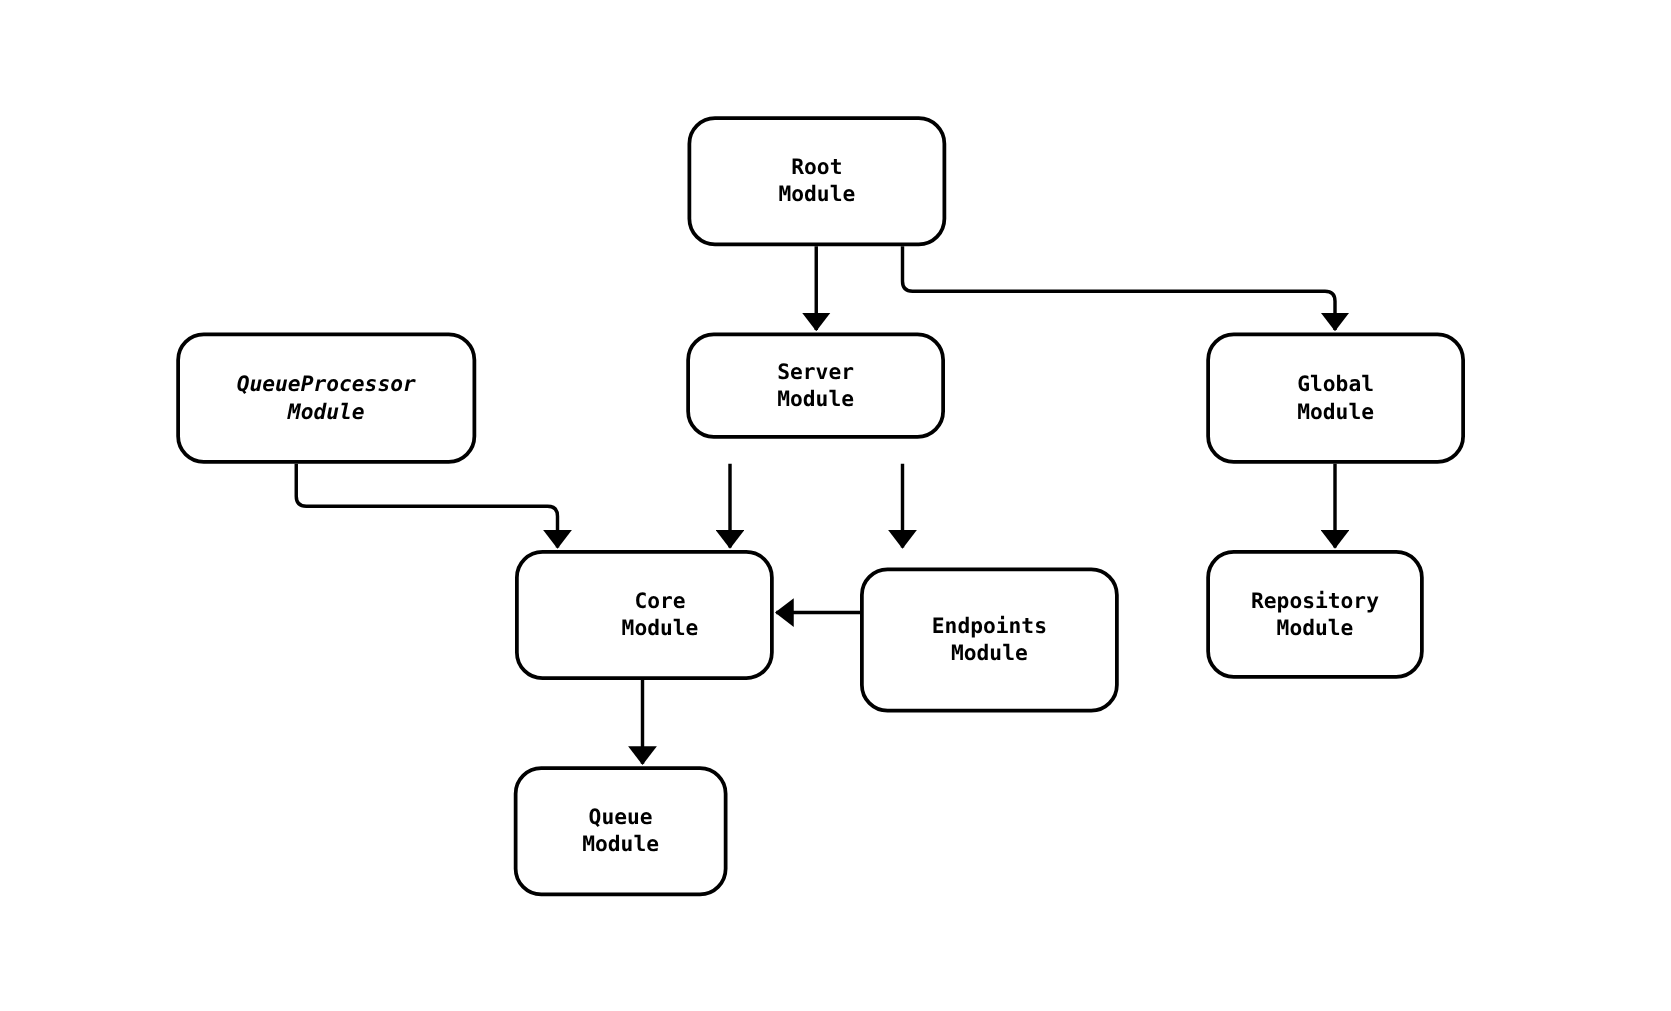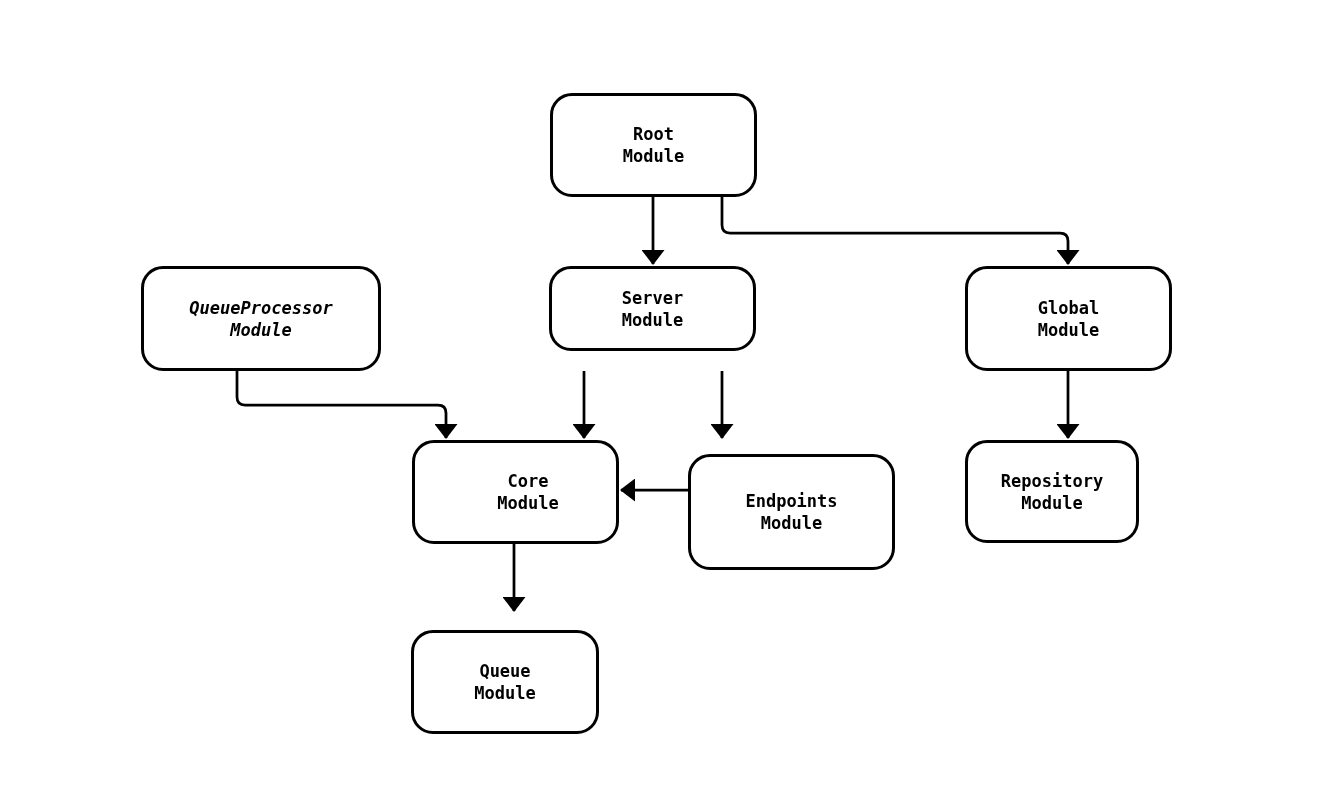--- a/index.html
+++ b/index.html
@@ -44,21 +44,21 @@
     white-space: pre-line;
   }
   
   .n-root        { left: 550px; top:  93px; width: 207px; height: 104px; }
   .n-server      { left: 549px; top: 266px; width: 207px; height: 85px; }
   .n-queueproc   { left: 141px; top: 266px; width: 240px; height: 105px; font-style: italic; }
   .n-global      { left: 965px; top: 266px; width: 207px; height: 105px; }
   .n-core        { left: 412px; top: 440px; width: 207px; height: 104px; padding-left: 25px; }
   .n-endpoints   { left: 688px; top: 440px; width: 207px; height: 116px; margin-top: 14px; }
   .n-repository  { left: 965px; top: 440px; width: 174px; height: 103px; }
-  .n-queue       { left: 411px; top: 630px; width: 188px; height: 104px; }
+  .n-queue       { left: 411px; top: 613px; width: 171px; height: 104px; }
 </style>
 </head>
 <body>
 
 <div class="canvas">
 
   <svg class="edges" viewBox="0 0 1337 809" xmlns="http://www.w3.org/2000/svg">
     <defs>
       <marker id="arrowhead" viewBox="0 0 15 23" markerWidth="15" markerHeight="23" refX="14" refY="11.5" orient="auto" markerUnits="userSpaceOnUse">
         <path d="M0,0 L15,11.5 L0,23 Z" fill="#000000"></path>

